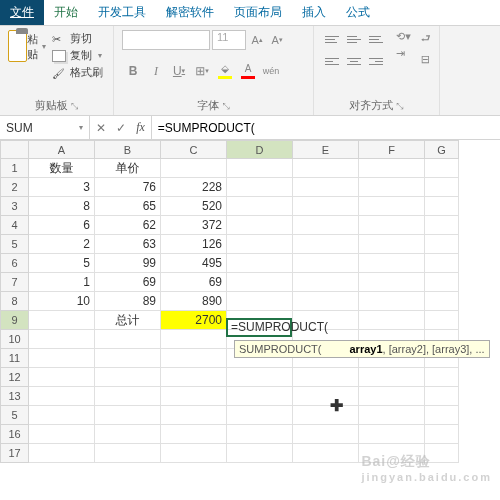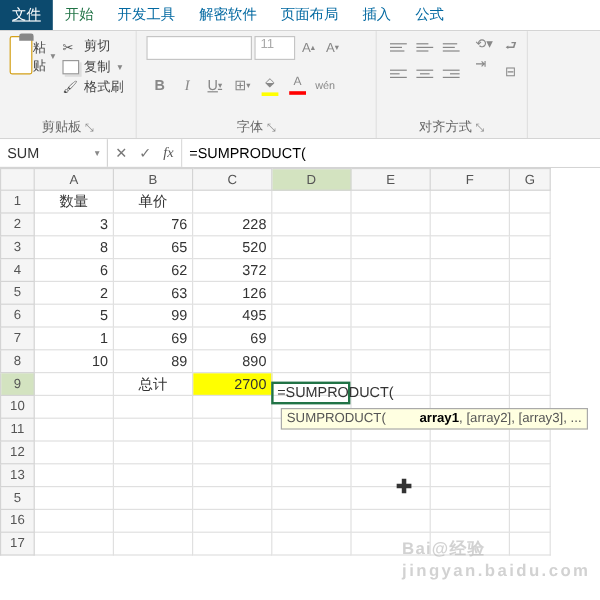--- a/index.html
+++ b/index.html
@@ -71,21 +71,21 @@
 .active-rh { background: #d3e3c0 !important; }
 
 .cursor-cell { position: absolute; border: 2px solid #217346; pointer-events: none; }
 .edit-overlay { position: absolute; font-size: 12px; color: #333; background: transparent; text-align: left; padding: 0 2px; }
 .tooltip { position: absolute; background: #ffffe1; border: 1px solid #aaa; font-size: 11px; padding: 2px 4px; color: #555; white-space: nowrap; }
 .tooltip b { color: #000; padding-left: 28px; }
 
 .cursor-icon { position: absolute; font-size: 16px; color: #333; font-weight: bold; }
 
 .watermark { position: absolute; right: 8px; bottom: 17px; font-size: 14px; color: rgba(180,180,180,0.6); font-weight: bold; letter-spacing: 1px; }
-.watermark small { font-size: 14px; display: block; letter-spacing: 2px; }
+.watermark small { font-size: 11px; display: block; letter-spacing: 2px; }
 </style>
 </head>
 <body>
 
 <div class="tabs">
   <div class="tab file">文件</div>
   <div class="tab active">开始</div>
   <div class="tab">开发工具</div>
   <div class="tab">解密软件</div>
   <div class="tab">页面布局</div>

